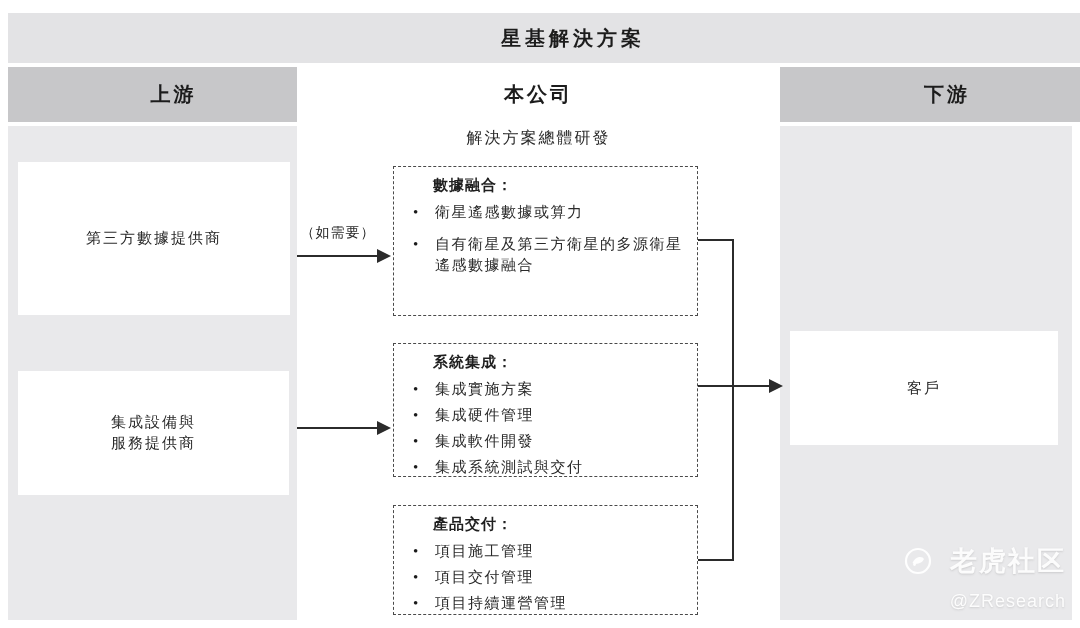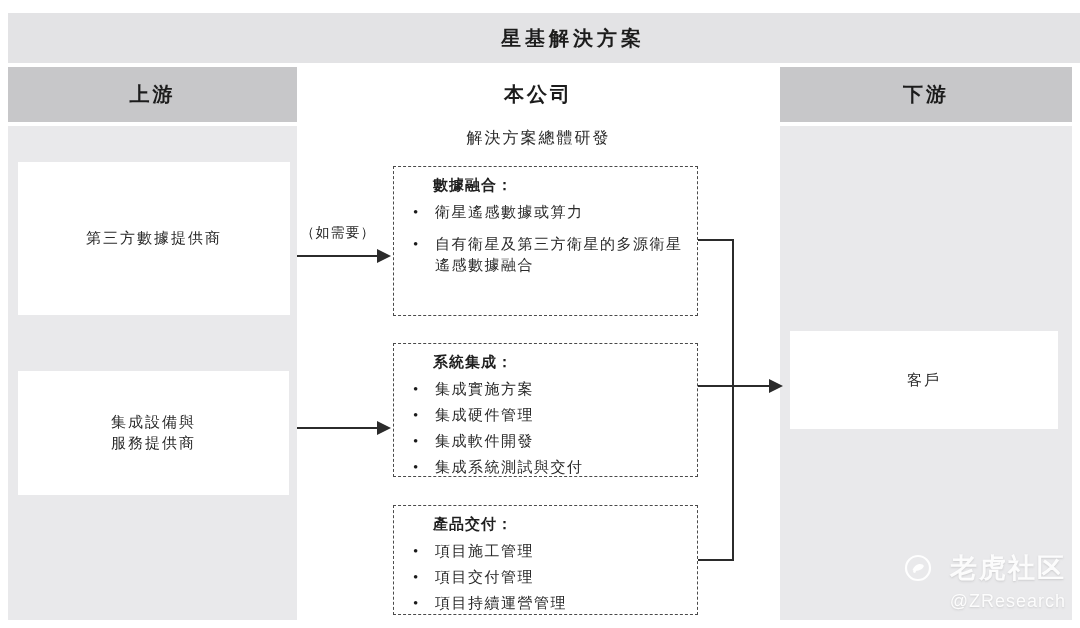--- a/index.html
+++ b/index.html
@@ -10,38 +10,38 @@
   .abs{position:absolute;}
   
   .banner{left:8px;top:13px;width:1064px;height:50px;background:#e3e3e5;
     display:flex;align-items:center;justify-content:center;padding-left:33px;}
   .banner-title{font-family:"Liberation Sans","DejaVu Sans",sans-serif;
     font-weight:bold;font-size:20px;letter-spacing:4px;color:#1c1c1c;}
   
   .col-header{height:55px;display:flex;align-items:center;justify-content:center;
     font-family:"Liberation Sans","DejaVu Sans",sans-serif;font-weight:bold;
     font-size:20px;letter-spacing:3px;color:#1c1c1c;}
-  .gray-header{background:#c7c7c9;}
+  .gray-header{background:#c7c7c9;padding-left:21px;}
   .header-up{left:8px;top:67px;width:289px;}
   .header-co{left:297px;top:67px;width:483px;background:#ffffff;}
   .header-down{left:780px;top:67px;width:292px;}
   
   .col-body{top:126px;height:494px;background:#e9e9eb;}
   .body-up{left:8px;width:289px;}
   .body-down{left:780px;width:292px;}
   
   .subtitle{left:297px;top:128px;width:483px;text-align:center;
     font-size:16px;letter-spacing:2px;color:#2a2a2a;}
   
   .white-box{background:#ffffff;display:flex;align-items:center;justify-content:center;
     text-align:center;font-size:15px;letter-spacing:2px;color:#2a2a2a;
     line-height:21px;white-space:pre-line;}
   .box-provider1{left:18px;top:162px;width:272px;height:153px;justify-content:center;}
   .box-provider2{left:18px;top:371px;width:271px;height:124px;}
-  .box-customer{left:790px;top:331px;width:268px;height:98px;}
+  .box-customer{left:790px;top:331px;width:268px;height:114px;}
   
   .pbox{left:393px;width:305px;border:1.5px dashed #4a4a4a;background:#ffffff;
     box-sizing:border-box;padding:9px 14px 6px 15px;}
   .pbox1{top:166px;height:150px;}
   .pbox2{top:343px;height:134px;}
   .pbox3{top:505px;height:110px;}
   .pbox-title{font-weight:bold;font-size:15px;letter-spacing:1px;color:#1f1f1f;
     margin-bottom:7px;margin-left:24px;}
   .bullet-row{display:flex;font-size:15px;letter-spacing:1.5px;color:#2a2a2a;
     line-height:21px;margin-bottom:5px;}
@@ -53,21 +53,21 @@
   .vline{width:2px;background:#2b2b2b;}
   .arrow-head{width:0;height:0;border-top:7px solid transparent;
     border-bottom:7px solid transparent;border-left:14px solid #2b2b2b;}
   .arrow-label{font-size:14px;letter-spacing:1px;color:#2a2a2a;text-align:center;}
   
   .watermark{right:14px;bottom:16px;text-align:right;color:rgba(255,255,255,0.92);
     font-family:"Liberation Sans","DejaVu Sans",sans-serif;
     text-shadow:0 1px 2px rgba(120,120,120,0.25);}
   .wm-row1{display:flex;align-items:center;justify-content:flex-end;gap:18px;text-align:right;}
   .wm-community{font-size:27px;font-weight:bold;letter-spacing:2px;}
-  .wm-author{font-size:18px;letter-spacing:1px;margin-top:5px;}
+  .wm-author{font-size:18px;letter-spacing:1px;margin-top:12px;}
   .wm-logo{width:28px;height:28px;}
 </style>
 </head>
 <body>
 
 <div id="stage">
 
   <div class="abs banner">
     <span class="banner-title">星基解決方案</span>
   </div>

